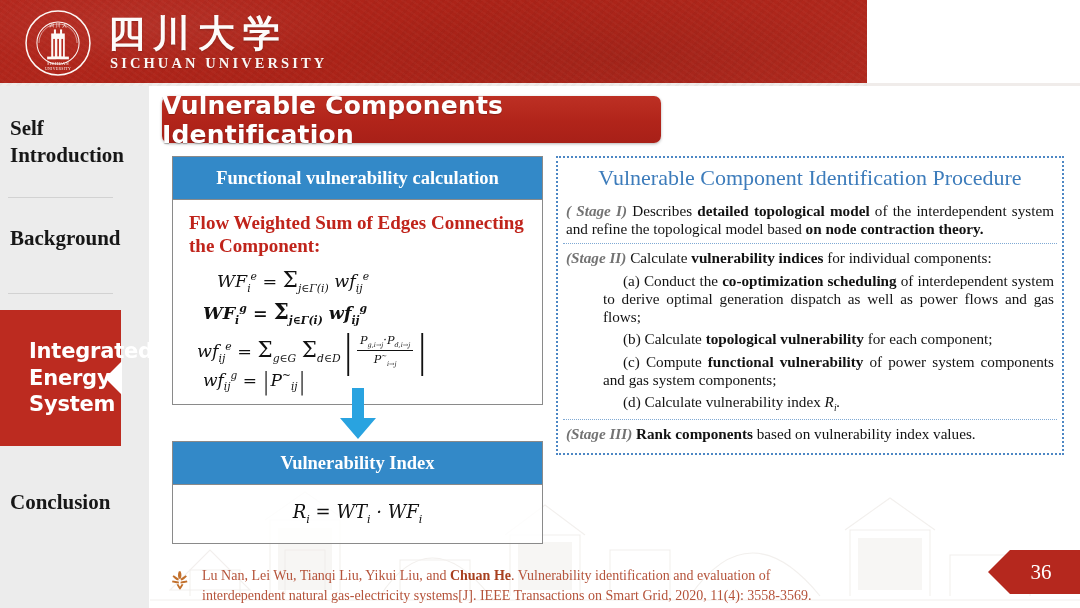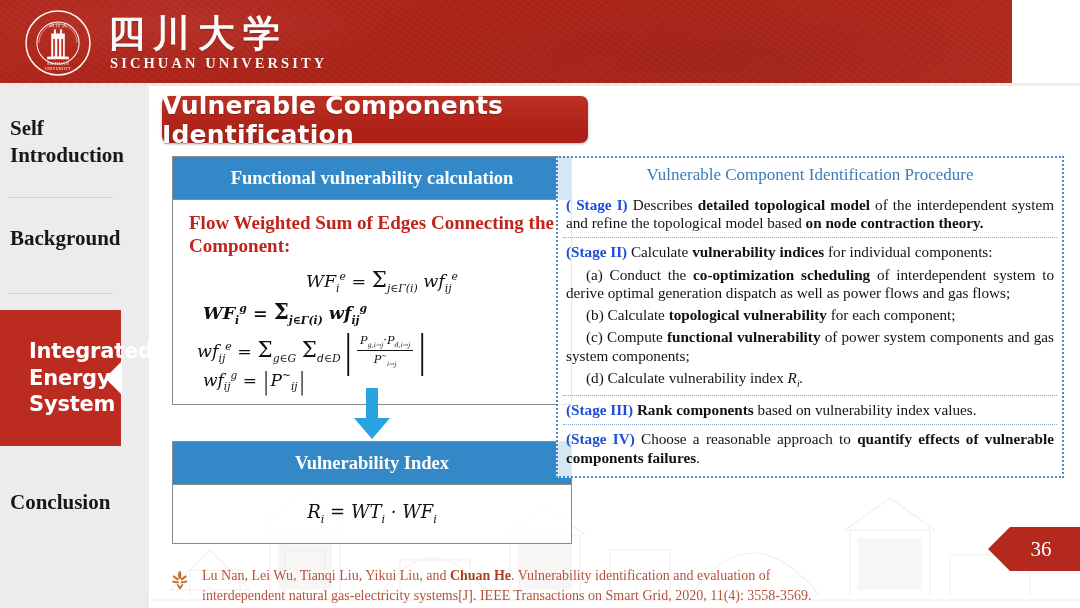--- a/index.html
+++ b/index.html
@@ -10,21 +10,21 @@
     overflow: hidden;
     background: #ffffff;
     font-family: "Liberation Serif", serif;
     position: relative;
   }
 
   
   .header {
     position: absolute;
     left: 0; top: 0;
-    width: 1012px; height: 86px;
+    width: 867px; height: 86px;
     background:
       radial-gradient(ellipse 300px 60px at 18% 30%, rgba(255,255,255,0.055), transparent 70%),
       radial-gradient(ellipse 420px 90px at 72% 70%, rgba(0,0,0,0.07), transparent 70%),
       linear-gradient(160deg, #b5281e 0%, #ab2318 45%, #b22a1f 100%);
   }
   .header::after {
     content: "";
     position: absolute; left: 0; top: 0; right: 0; bottom: 0;
     background-image:
       repeating-linear-gradient(34deg, rgba(255,255,255,0.022) 0 2px, transparent 2px 5px),
@@ -122,42 +122,42 @@
     width: 0; height: 0;
     border-top: 17px solid transparent;
     border-bottom: 17px solid transparent;
     border-right: 17px solid #ffffff;
   }
 
   
   .slide-title {
     position: absolute;
     left: 162px; top: 96px;
-    width: 426px; height: 47px;
+    width: 499px; height: 47px;
     background: linear-gradient(180deg, #bd3024 0%, #b1241a 55%, #a82018 100%);
     border-radius: 7px;
     box-shadow: 0 1px 3px rgba(0,0,0,0.3);
     display: flex;
     align-items: center;
     justify-content: center;
   }
   .slide-title span {
     font-family: "DejaVu Sans", sans-serif;
     font-size: 25px;
     font-weight: 700;
     color: #ffffff;
     letter-spacing: 0.2px;
     text-shadow: 0 1px 1px rgba(0,0,0,0.25);
   }
 
   
   .left-col {
     position: absolute;
     left: 172px; top: 156px;
-    width: 400px;
+    width: 371px;
     z-index: 1;
   }
   .card {
     border: 1px solid #8a8a8a;
     background: rgba(255,255,255,0.82);
   }
   .card-head {
     background: #3389c8;
     height: 43px;
     display: flex;
@@ -184,21 +184,21 @@
     margin-bottom: 9px;
   }
 
   
   .eq {
     font-family: "DejaVu Serif", serif;
     font-style: italic;
     color: #111;
     white-space: nowrap;
   }
-  .eq-1 { font-size: 17.5px; margin: 4px 0 0 14px; text-align: center; }
+  .eq-1 { font-size: 17.5px; margin: 4px 0 0 28px; }
   .eq-2 { font-size: 17.5px; margin: 5px 0 0 14px; font-weight: bold; }
   .eq-3 { font-size: 17.5px; margin: 7px 0 0 8px; display: flex; align-items: center; }
   .eq-4 { font-size: 17px; margin: 1px 0 2px 14px; }
   .up  { vertical-align: super; font-size: 0.62em; font-style: italic; }
   .dn  { vertical-align: sub;   font-size: 0.62em; font-style: italic; }
   .big { font-style: normal; font-size: 1.22em; }
   .sub-small { vertical-align: sub; font-size: 0.58em; font-style: italic; margin-top: 24px; }
   .frac {
     display: inline-flex;
     flex-direction: column;
@@ -253,51 +253,53 @@
     left: 556px; top: 156px;
     width: 508px;
     border: 2px dotted #4d87c4;
     background: rgba(255,255,255,0.80);
     padding: 4px 5px 4px 5px;
     z-index: 1;
   }
   .proc-title {
     text-align: center;
     font-family: "Liberation Serif", serif;
-    font-size: 17px;
+    font-size: 22px;
     color: #3d7cbb;
     padding: 3px 0 6px 0;
   }
   .stage-block {
     border-top: 1px dotted #7fa9d4;
     padding: 5px 3px 5px 3px;
     font-family: "Liberation Serif", serif;
     font-size: 15.2px;
     line-height: 1.2;
     color: #121212;
     text-align: justify;
     text-justify: inter-word;
   }
   .stage-block.no-rule { border-top: none; }
   .stage-tag {
-    color: #1d4ed8;
-    font-weight: 700;
+    color: #737373;
+    font-weight: 700;
+    font-style: italic;
   }
   .b { font-weight: 700; }
   .sub-item {
     text-indent: 20px;
     margin-top: 4px;
     text-align: justify;
+    margin-left: 37px;
   }
   .it { font-style: italic; }
 
   
   .page-badge {
     position: absolute;
-    right: 0; top: 527px;
+    right: 0; top: 550px;
     width: 92px; height: 44px;
     background: #b5281e;
     clip-path: polygon(22px 0, 100% 0, 100% 100%, 22px 100%, 0 50%);
     display: flex;
     align-items: center;
     justify-content: center;
     z-index: 5;
   }
   .page-badge span {
     font-family: "Liberation Serif", serif;
@@ -493,26 +495,20 @@
     </div>
   </div>
 
   <div class="stage-block">
     <span class="stage-tag">(Stage III)</span>
     <span>
       <span class="b">Rank components</span><span> based on vulnerability index values.</span>
     </span>
   </div>
 
-  <div class="stage-block">
-    <span class="stage-tag">(Stage IV)</span>
-    <span>
-      <span>Choose a reasonable approach to </span><span class="b">quantify effects of vulnerable components failures</span><span>.</span>
-    </span>
-  </div>
 
 </div>
 
 <div class="page-badge">
   <span>36</span>
 </div>
 
 <div class="footer">
   <svg class="footer-logo" width="26" height="26" viewBox="0 0 40 40">
     <g fill="#c2702c">

